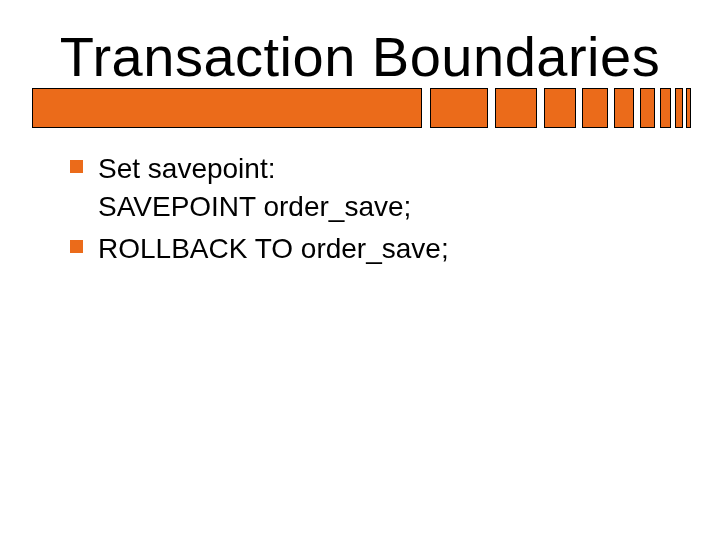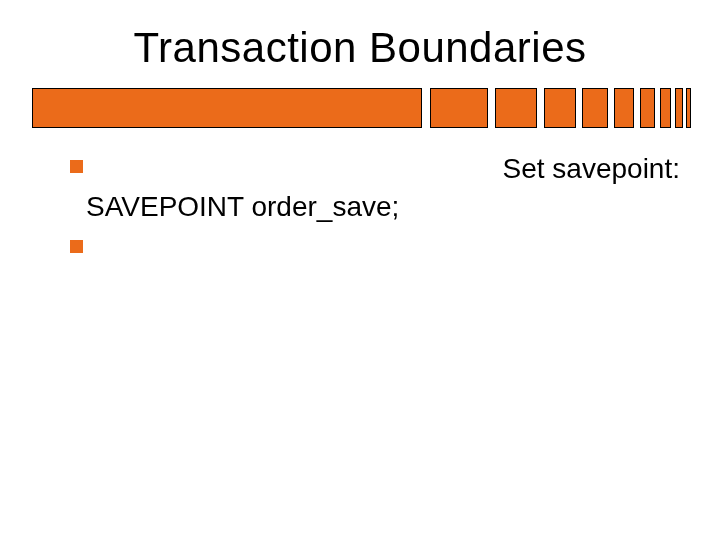--- a/index.html
+++ b/index.html
@@ -15,21 +15,21 @@
     position: relative;
     width: 720px;
     height: 540px;
   }
   .title {
     position: absolute;
     top: 24px;
     left: 0;
     right: 0;
     text-align: center;
-    font-size: 42px;
+    font-size: 56px;
     color: #000000;
     font-weight: 400;
     letter-spacing: 0.5px;
   }
   .deco {
     position: absolute;
     top: 88px;
     left: 32px;
     width: 656px;
     height: 40px;
@@ -69,25 +69,24 @@
     width: 13px;
     height: 13px;
     background: #eb6b1a;
   }
   .bullet-text {
     display: block;
     margin-left: 28px;
     font-size: 28px;
     color: #000;
     line-height: 1.35;
-    text-align: right;
   }
   .sub-line {
     display: block;
-    margin-left: 16px;
+    margin-left: 28px;
     font-size: 28px;
     color: #000;
     line-height: 1.35;
   }
 </style>
 </head>
 <body>
 
 <div class="slide">
 
@@ -109,17 +108,18 @@
   <div class="content">
 
     <div class="bullet-item">
       <span class="bullet-marker"></span>
       <span class="bullet-text">Set savepoint:</span>
       <span class="sub-line">SAVEPOINT order_save;</span>
     </div>
 
     <div class="bullet-item">
       <span class="bullet-marker"></span>
+      <span class="sub-line">ROLLBACK TO order_save;</span>
     </div>
 
   </div>
 
 </div>
 
 </body></html>

